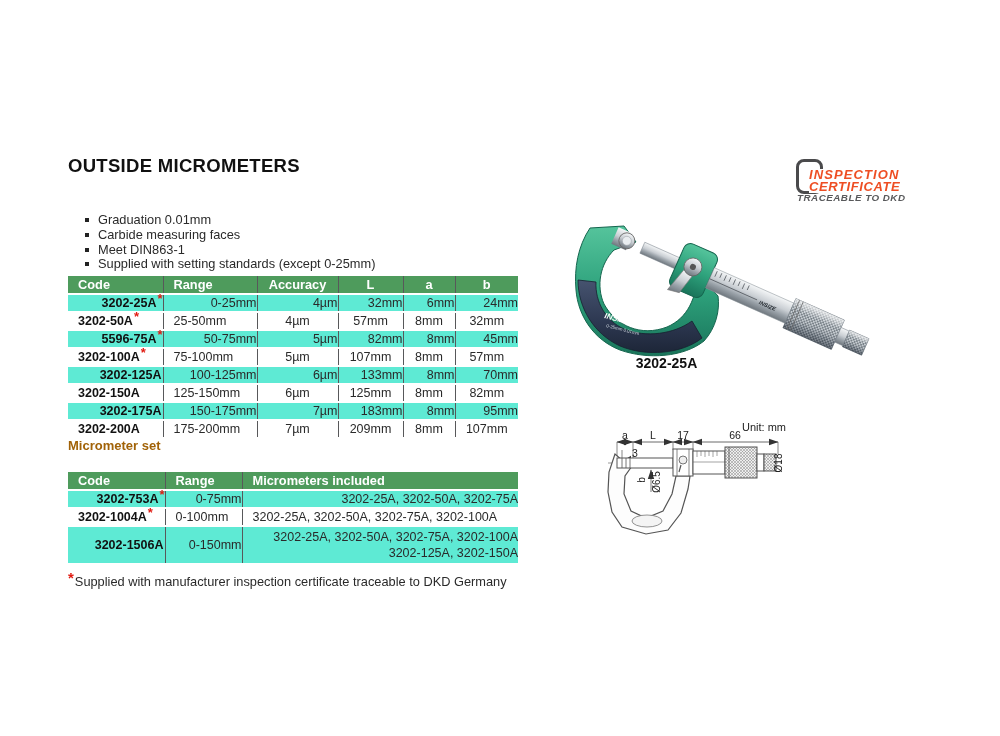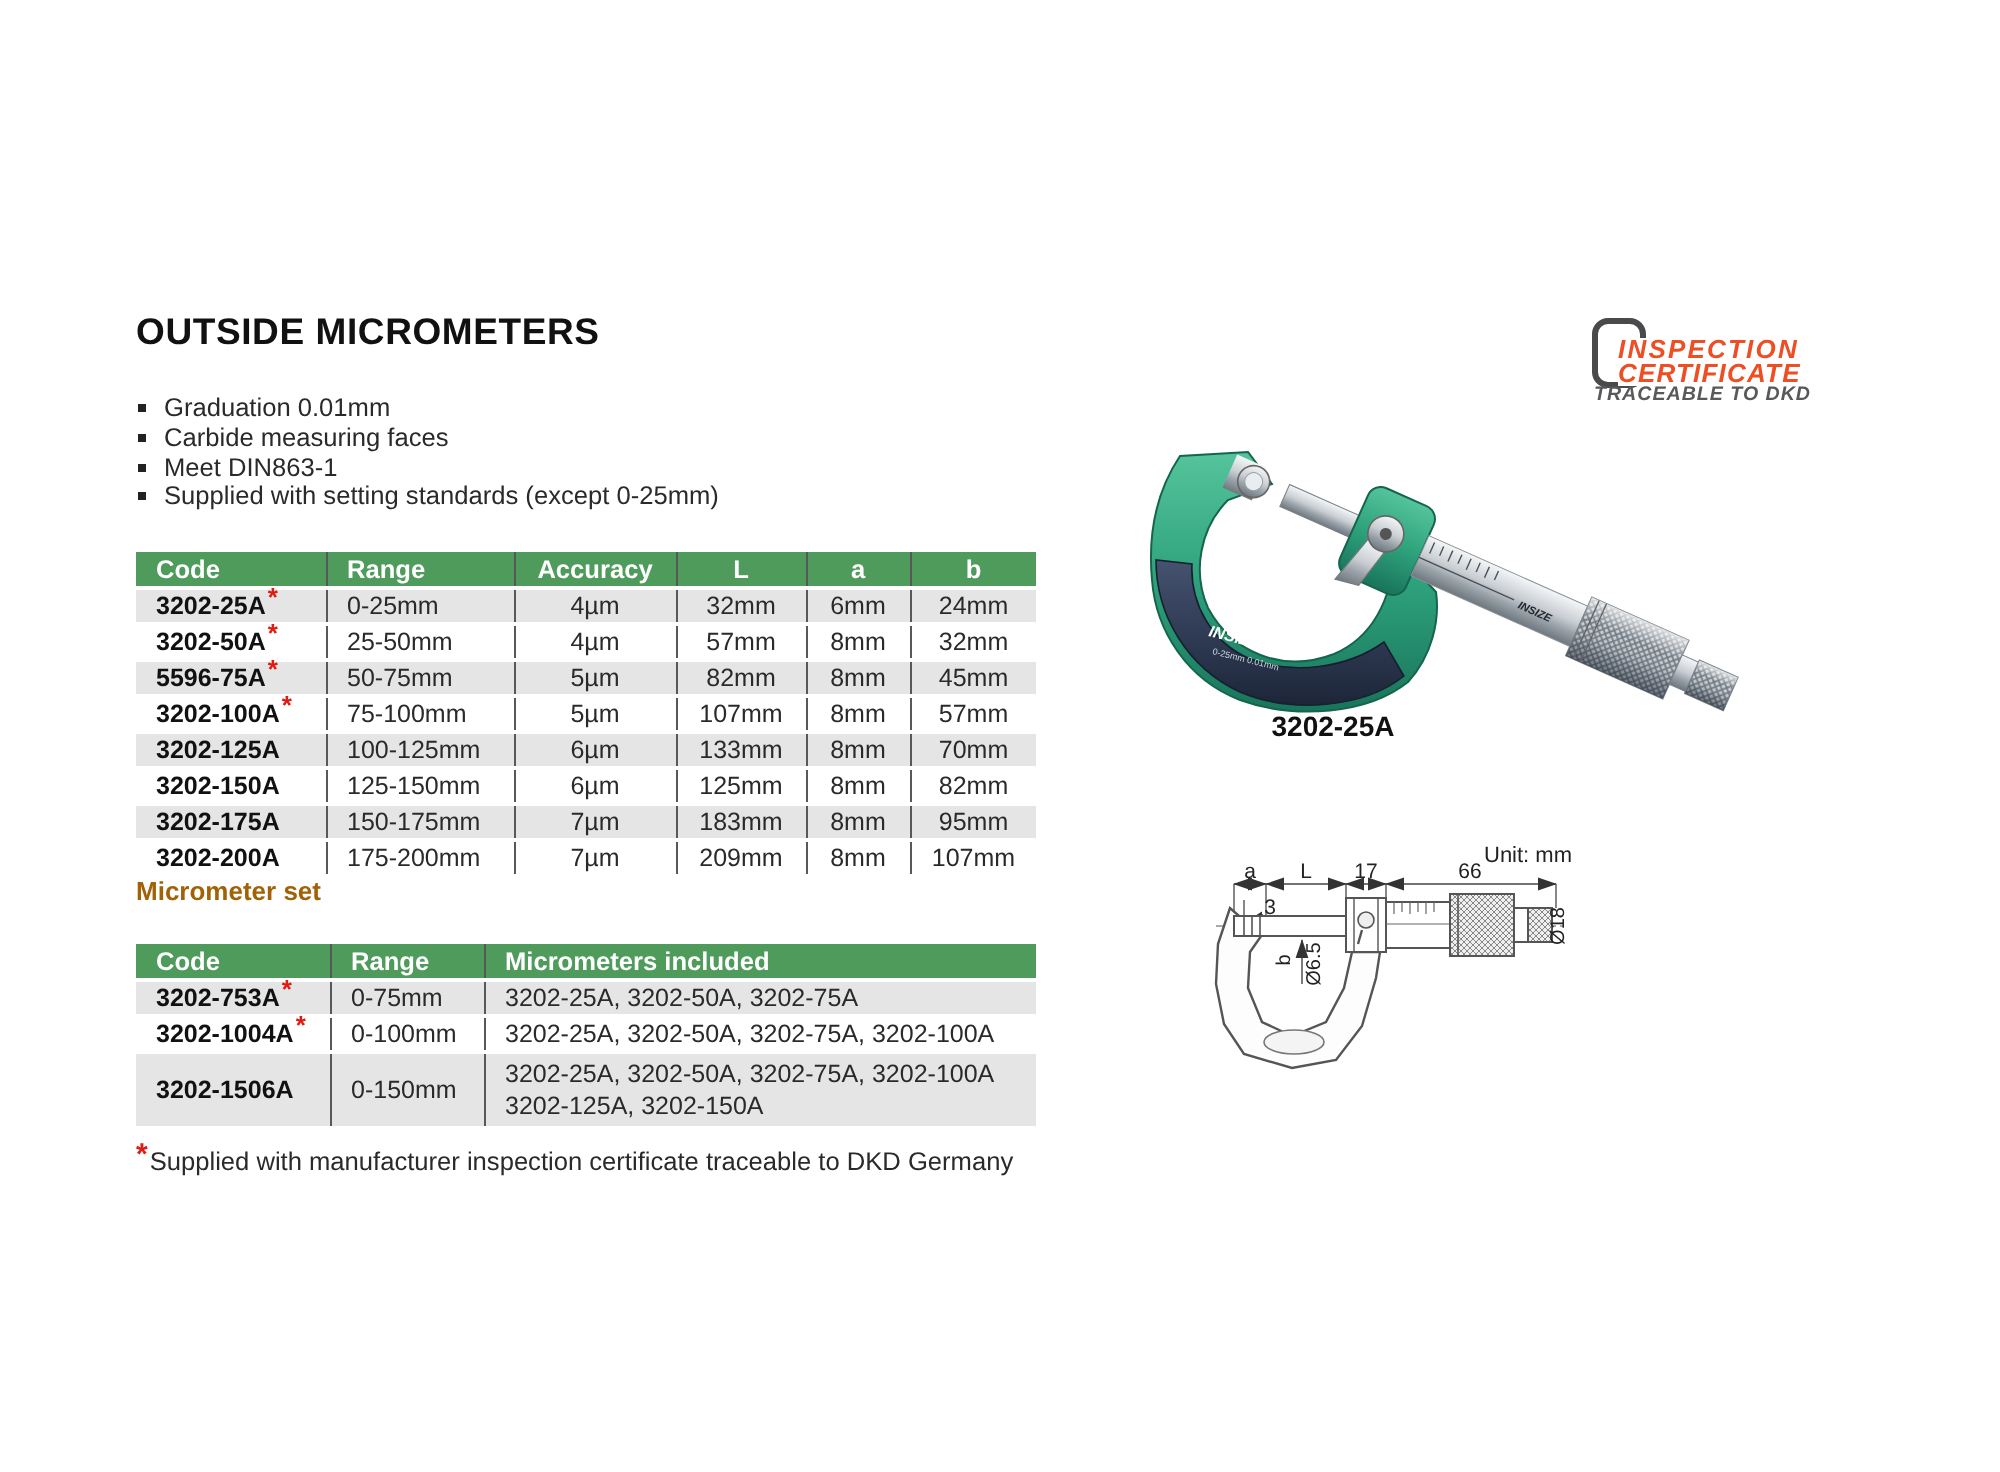--- a/index.html
+++ b/index.html
@@ -2,33 +2,33 @@
 <html><head>
 <meta charset="utf-8">
 <style>
   html,body{margin:0;padding:0;background:#fff;}
   .page{position:relative;width:988px;height:736px;background:#fff;overflow:hidden;
         font-family:"Liberation Sans",sans-serif;color:#222;}
 
   .title{position:absolute;left:68px;top:155px;font-size:18.5px;font-weight:bold;
          letter-spacing:.3px;color:#111;}
 
-  .features{position:absolute;left:68px;top:197px;list-style:none;margin:0;padding:0;
+  .features{position:absolute;left:68px;top:197px;list-style:none;margin:16px;padding:0;
             font-size:12.8px;color:#2a2a2a;}
   .features li{height:14.8px;line-height:14.8px;white-space:nowrap;}
   .blt{display:inline-block;width:4px;height:4px;background:#222;margin:0 9px 2px 1px;}
 
   table{border-collapse:collapse;table-layout:fixed;font-size:12.5px;color:#2a2a2a;}
   .spec{position:absolute;left:68px;top:276px;width:450px;}
   .set{position:absolute;left:68px;top:472px;width:450px;}
   th{background:#4e9b5c;color:#fff;font-weight:bold;height:17px;line-height:17px;
      border-bottom:2px solid #fff;padding:0;font-size:12.8px;margin-top:11px;}
   td{height:16px;line-height:16px;padding:0;border-bottom:2px solid #fff;}
   .spec td+td,.spec th+th,.set td+td,.set th+th{border-left:1px solid #58585a;}
-  tr.g td{background:#e5e5e5;}
+  tr.g td{background:#5eead4;text-align:right;}
   tr.w td{background:#ffffff;}
   th.l,td.l{text-align:left;padding-left:10px;}
   th.ctr,td.ctr{text-align:center;}
   td.c{font-weight:bold;color:#111;white-space:nowrap;}
   .st{color:#e11b12;font-weight:bold;font-size:13px;position:relative;top:-4px;margin-left:1px;}
   .set td.big{height:36px;line-height:16px;}
   .ln{display:block;}
 
   .set-title{position:absolute;left:68px;top:438px;font-size:13px;font-weight:bold;color:#a16207;}
 

